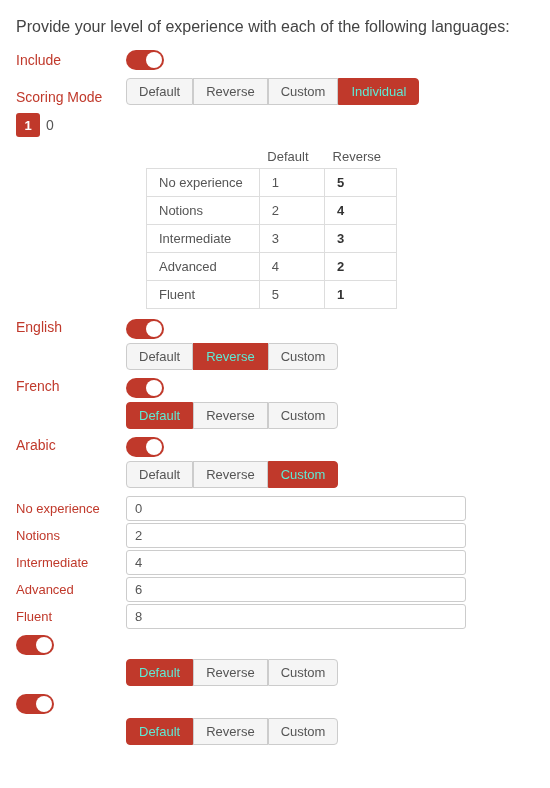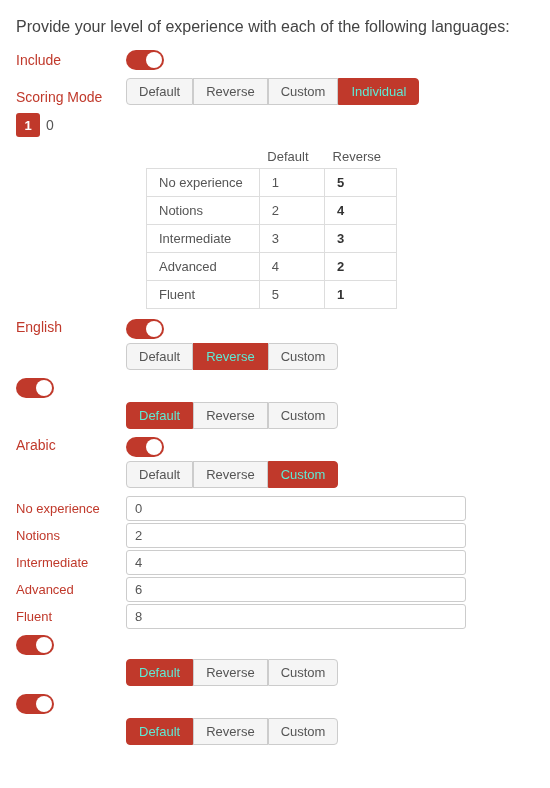--- a/index.html
+++ b/index.html
@@ -248,20 +248,21 @@
     </label>
   </div>
       <div class="lang-btn-row">
         <button class="btn">Default</button>
         <button class="btn active-red">Reverse</button>
         <button class="btn">Custom</button>
       </div>
     </div>
     <div class="lang-section">
       <div class="lang-row">
+    <span class="label">French</span>
     <label class="toggle">
 
       <div class="toggle-track">
             <div class="toggle-thumb"></div>
           </div>
     </label>
   </div>
       <div class="lang-btn-row">
         <button class="btn active-red">Default</button>
         <button class="btn">Reverse</button>

